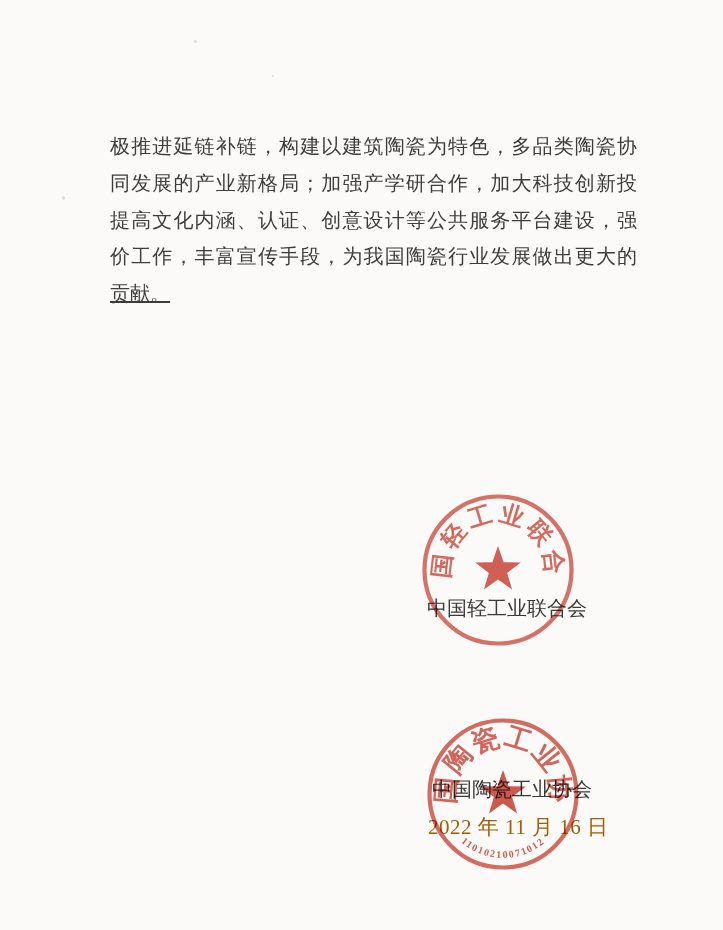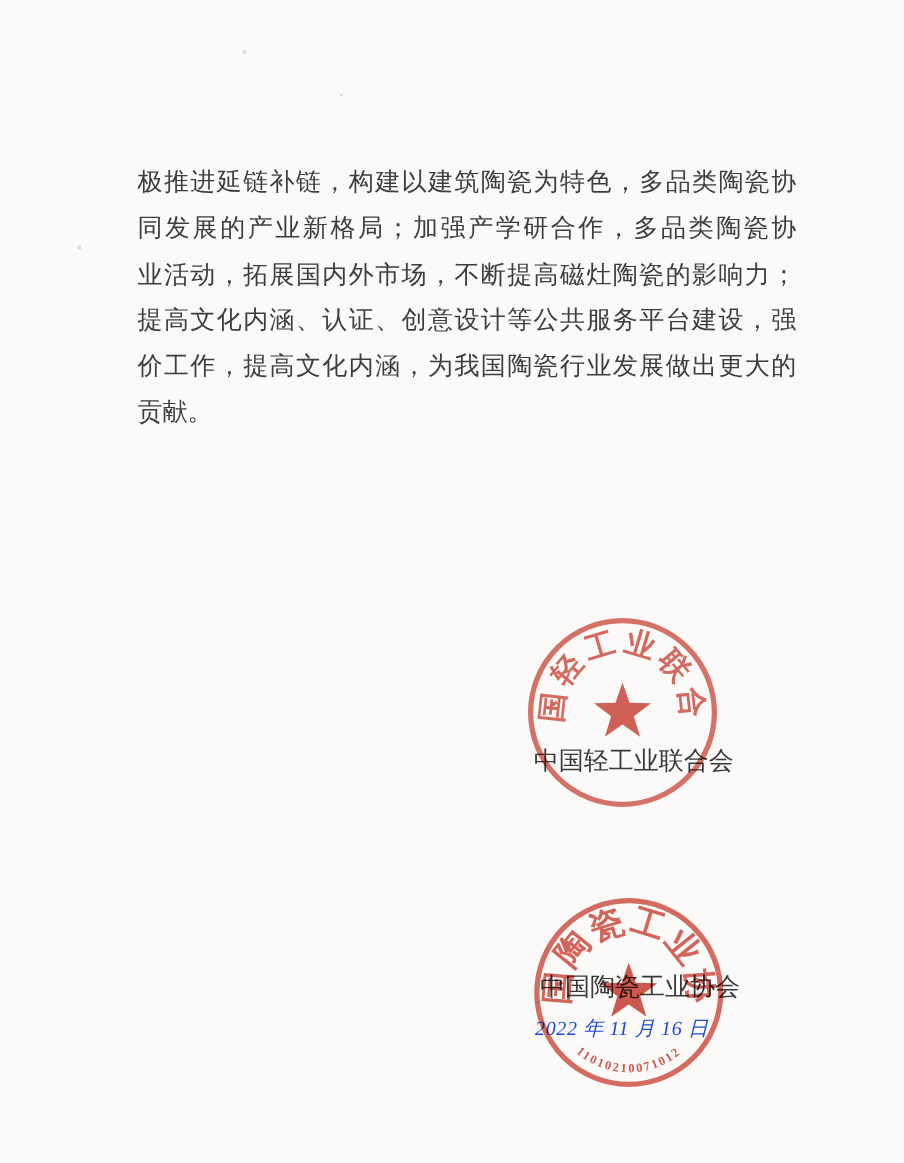--- a/index.html
+++ b/index.html
@@ -21,20 +21,21 @@
     margin-top: 22px;
   }
   .text-line {
     height: 36.8px;
     line-height: 36.8px;
     text-align: justify;
     text-align-last: justify;
   }
   .text-line.last {
     text-align-last: left;
+    text-decoration: underline;
   }
   .seal {
     position: absolute;
     mix-blend-mode: multiply;
     opacity: 0.9;
   }
   .seal-1 { left: 413px; top: 485px; }
   .seal-2 { left: 418px; top: 709px; }
   .seal-caption {
     position: absolute;
@@ -42,26 +43,25 @@
     font-size: 20px;
     white-space: nowrap;
     mix-blend-mode: multiply;
   }
   .caption-1 { left: 427px; top: 595px; }
   .caption-2 { left: 432px; top: 776px; }
   .date-line {
     position: absolute;
     left: 428px;
     top: 813px;
-    color: #1d4ed8;
-    font-size: 16px;
+    color: #a16207;
+    font-size: 21px;
     letter-spacing: 0.5px;
     white-space: nowrap;
     mix-blend-mode: multiply;
-    font-style: italic;
   }
   .speck {
     position: absolute;
     border-radius: 50%;
     background: #cfccc7;
     opacity: 0.65;
   }
   .speck-1 { left: 194px; top: 40px;  width: 3px; height: 3px; }
   .speck-2 { left: 272px; top: 75px;  width: 2px; height: 2px; }
   .speck-3 { left: 62px;  top: 196px; width: 3px; height: 4px; }
@@ -74,24 +74,23 @@
 <body>
 
 <div class="page">
 
   <div class="speck speck-1"></div>
   <div class="speck speck-2"></div>
   <div class="speck speck-3"></div>
 
   <div class="body-text">
     <div class="text-line">极推进延链补链，构建以建筑陶瓷为特色，多品类陶瓷协</div>
-    <div class="text-line">同发展的产业新格局；加强产学研合作，多品类陶瓷协</div>
-    <div class="text-line">业活动，拓展国内外市场，不断提高磁灶陶瓷的影响力；</div>
+    <div class="text-line">同发展的产业新格局；加强产学研合作，加大科技创新投</div>
     <div class="text-line">提高文化内涵、认证、创意设计等公共服务平台建设，强</div>
-    <div class="text-line">价工作，提高文化内涵，为我国陶瓷行业发展做出更大的</div>
+    <div class="text-line">价工作，丰富宣传手段，为我国陶瓷行业发展做出更大的</div>
     <div class="text-line last">贡献。</div>
   </div>
 
   <div class="seal-caption caption-1">中国轻工业联合会</div>
 
   <svg class="seal seal-1" width="170" height="170" viewBox="0 0 170 170">
     <circle cx="85" cy="85" r="73.5" fill="none" stroke="#c8382b" stroke-width="4.2" opacity="0.78"></circle>
     <path id="arc-seal1" d="M 39.9 101.4 A 48 48 0 1 1 130.1 101.4" fill="none"></path>
     <text font-size="24" letter-spacing="4" fill="#c8382b" opacity="0.82" text-anchor="middle">
       <textPath href="#arc-seal1" startOffset="50%">中国轻工业联合会</textPath>

